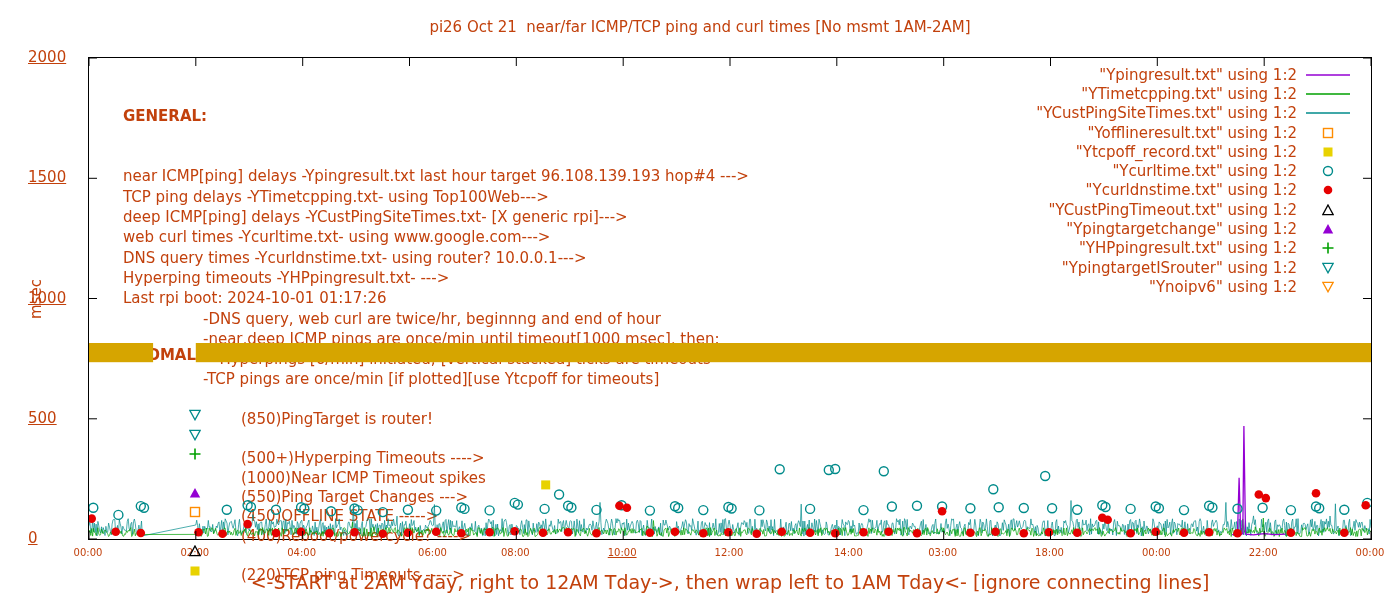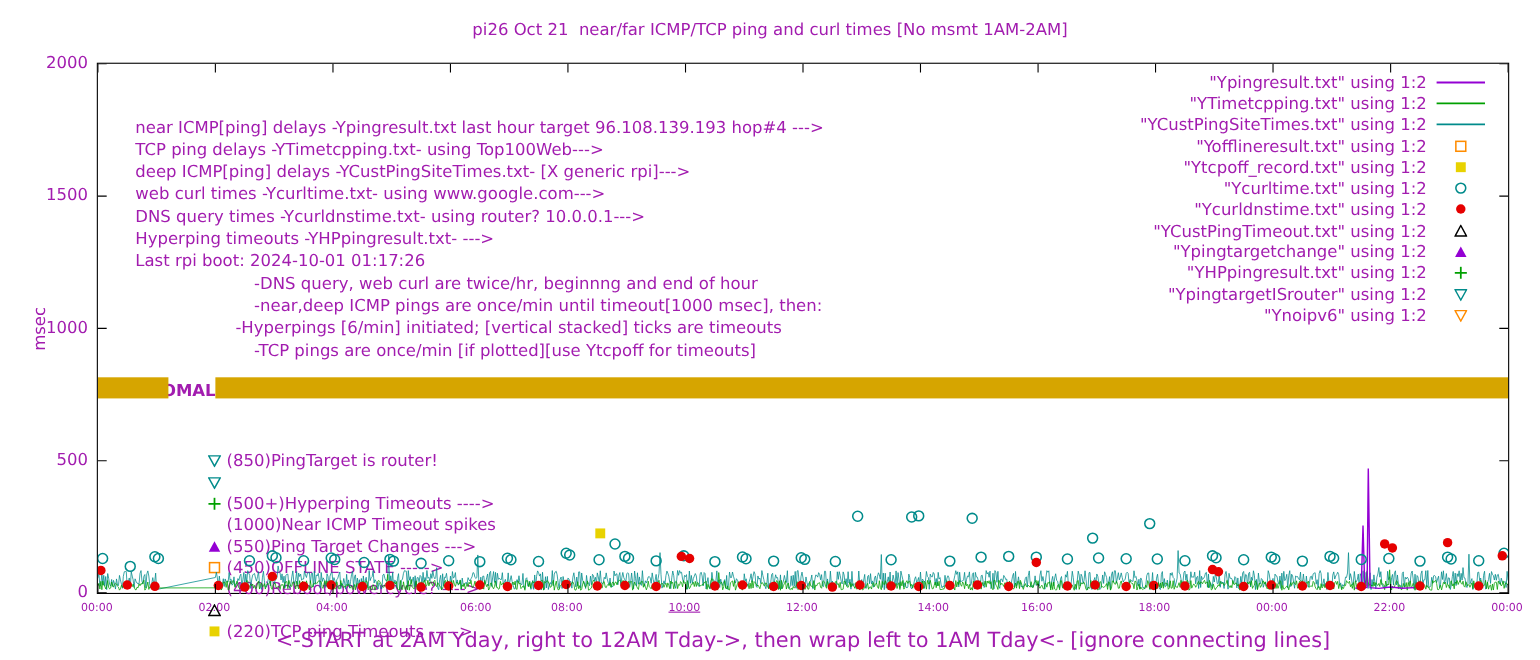--- a/index.html
+++ b/index.html
@@ -1,46 +1,47 @@
 <!DOCTYPE html>
 <html><head>
 <meta charset="utf-8">
 <style>
   html,body{margin:0;padding:0;background:#fff;}
   .canvas{position:relative;width:1400px;height:600px;background:#ffffff;overflow:hidden;
-          font-family:"DejaVu Sans","Liberation Sans",sans-serif;color:#a21caf;}
+          font-family:"DejaVu Sans","Liberation Sans",sans-serif;color:#c2410c;}
   .title{position:absolute;top:18px;left:0;width:100%;text-align:center;font-size:15px;white-space:pre;}
   .ylabel{position:absolute;left:16px;top:290px;font-size:15px;transform:rotate(-90deg);transform-origin:center;}
   .plot{position:absolute;left:88px;top:57px;width:1284px;height:483px;border:1px solid #000;box-sizing:border-box;}
   #chart-svg{position:absolute;left:0;top:0;z-index:3;pointer-events:none;}
   .textblock{position:absolute;z-index:1;font-size:15px;line-height:20.3px;white-space:pre;}
   #general{left:34px;top:7px;}
   #anomalies{left:34px;top:246px;}
   .blockhead{font-weight:bold;}
-  .gline.ind1{margin-left:108px;}
+  .gline.ind1{margin-left:80px;}
   .gline.ind2{margin-left:91px;}
-  .arow{display:flex;align-items:center;height:19.4px;padding-left:66px;}
+  .arow{display:flex;align-items:flex-start;height:19.4px;padding-left:66px;gap:35px;}
   .amark{width:17px;display:inline-flex;align-items:center;}
   #legend{position:absolute;z-index:2;top:7px;right:20px;}
   .lrow{display:flex;align-items:center;justify-content:flex-end;height:19.3px;}
   .llabel{font-size:15px;margin-right:8px;white-space:pre;}
   .lsample{width:46px;display:inline-flex;justify-content:center;align-items:center;}
-  .ytick{position:absolute;left:28px;width:52px;text-align:right;font-size:15px;}
+  .ytick{position:absolute;left:28px;width:52px;text-align:left;font-size:15px;text-decoration:underline;}
   .xtick{position:absolute;top:547px;width:54px;text-align:center;font-size:10px;}
   .xlabel{position:absolute;top:571px;left:88px;width:1284px;text-align:center;font-size:19px;white-space:pre;}
 </style>
 </head>
 <body>
 
 <div class="canvas">
   <div class="title">pi26 Oct 21  near/far ICMP/TCP ping and curl times [No msmt 1AM-2AM]</div>
   <div class="ylabel">msec</div>
 
   <div class="plot">
     <div id="general" class="textblock">
+      <div class="blockhead">GENERAL:</div>
       <div id="general-lines"><div class="gline ind0">near ICMP[ping] delays -Ypingresult.txt last hour target 96.108.139.193 hop#4 ---&gt;</div><div class="gline ind0">TCP ping delays -YTimetcpping.txt- using Top100Web---&gt;</div><div class="gline ind0">deep ICMP[ping] delays -YCustPingSiteTimes.txt- [X generic rpi]---&gt;</div><div class="gline ind0">web curl times -Ycurltime.txt- using www.google.com---&gt;</div><div class="gline ind0">DNS query times -Ycurldnstime.txt- using router? 10.0.0.1---&gt;</div><div class="gline ind0">Hyperping timeouts -YHPpingresult.txt- ---&gt;</div><div class="gline ind0">Last rpi boot: 2024-10-01 01:17:26</div><div class="gline ind1">-DNS query, web curl are twice/hr, beginnng and end of hour</div><div class="gline ind1">-near,deep ICMP pings are once/min until timeout[1000 msec], then:</div><div class="gline ind2">-Hyperpings [6/min] initiated; [vertical stacked] ticks are timeouts</div><div class="gline ind1">-TCP pings are once/min [if plotted][use Ytcpoff for timeouts]</div></div>
     </div>
     <div id="anomalies" class="textblock">
       <div class="blockhead">ANOMALIES:</div>
       <div id="anomaly-rows" style="margin-top:4px;"><div class="arow"><span class="amark"><svg width="12" height="12">
                 <path d="M0.8 1.4 L11.2 1.4 L6 10.8 Z" fill="none" stroke="#008b8b" stroke-width="1.3"></path>
               </svg></span><span class="atext">(850)PingTarget is router!</span></div><div class="arow"><span class="amark"><svg width="12" height="12">
                 <path d="M0.8 1.4 L11.2 1.4 L6 10.8 Z" fill="none" stroke="#008b8b" stroke-width="1.3"></path>
               </svg></span><span class="atext"></span></div><div class="arow"><span class="amark"><svg width="12" height="12">
                 <path d="M6 0.5 V11.5 M0.5 6 H11.5" stroke="#00a000" stroke-width="1.6" fill="none"></path>
@@ -557,20 +558,20 @@
     </div>
   <div id="xticks">
       <div class="xtick" style="left: 61px;">00:00</div>
       <div class="xtick" style="left: 167.833px;">02:00</div>
       <div class="xtick" style="left: 274.667px;">04:00</div>
       <div class="xtick" style="left: 381.5px; padding-left: 24px;">06:00</div>
       <div class="xtick" style="left: 488.333px;">08:00</div>
       <div class="xtick" style="left: 595.167px; text-decoration: underline;">10:00</div>
       <div class="xtick" style="left: 702px;">12:00</div>
       <div class="xtick" style="left: 808.833px; text-align: right;">14:00</div>
-      <div class="xtick" style="left: 915.667px;">16:00</div>
+      <div class="xtick" style="left: 915.667px;">03:00</div>
       <div class="xtick" style="left: 1022.5px;">18:00</div>
       <div class="xtick" style="left: 1129.33px;">00:00</div>
       <div class="xtick" style="left: 1236.17px;">22:00</div>
       <div class="xtick" style="left: 1343px;">00:00</div>
     </div>
   <div class="xlabel">&lt;-START at 2AM Yday, right to 12AM Tday-&gt;, then wrap left to 1AM Tday&lt;- [ignore connecting lines]</div>
 </div>
 
 </body></html>

